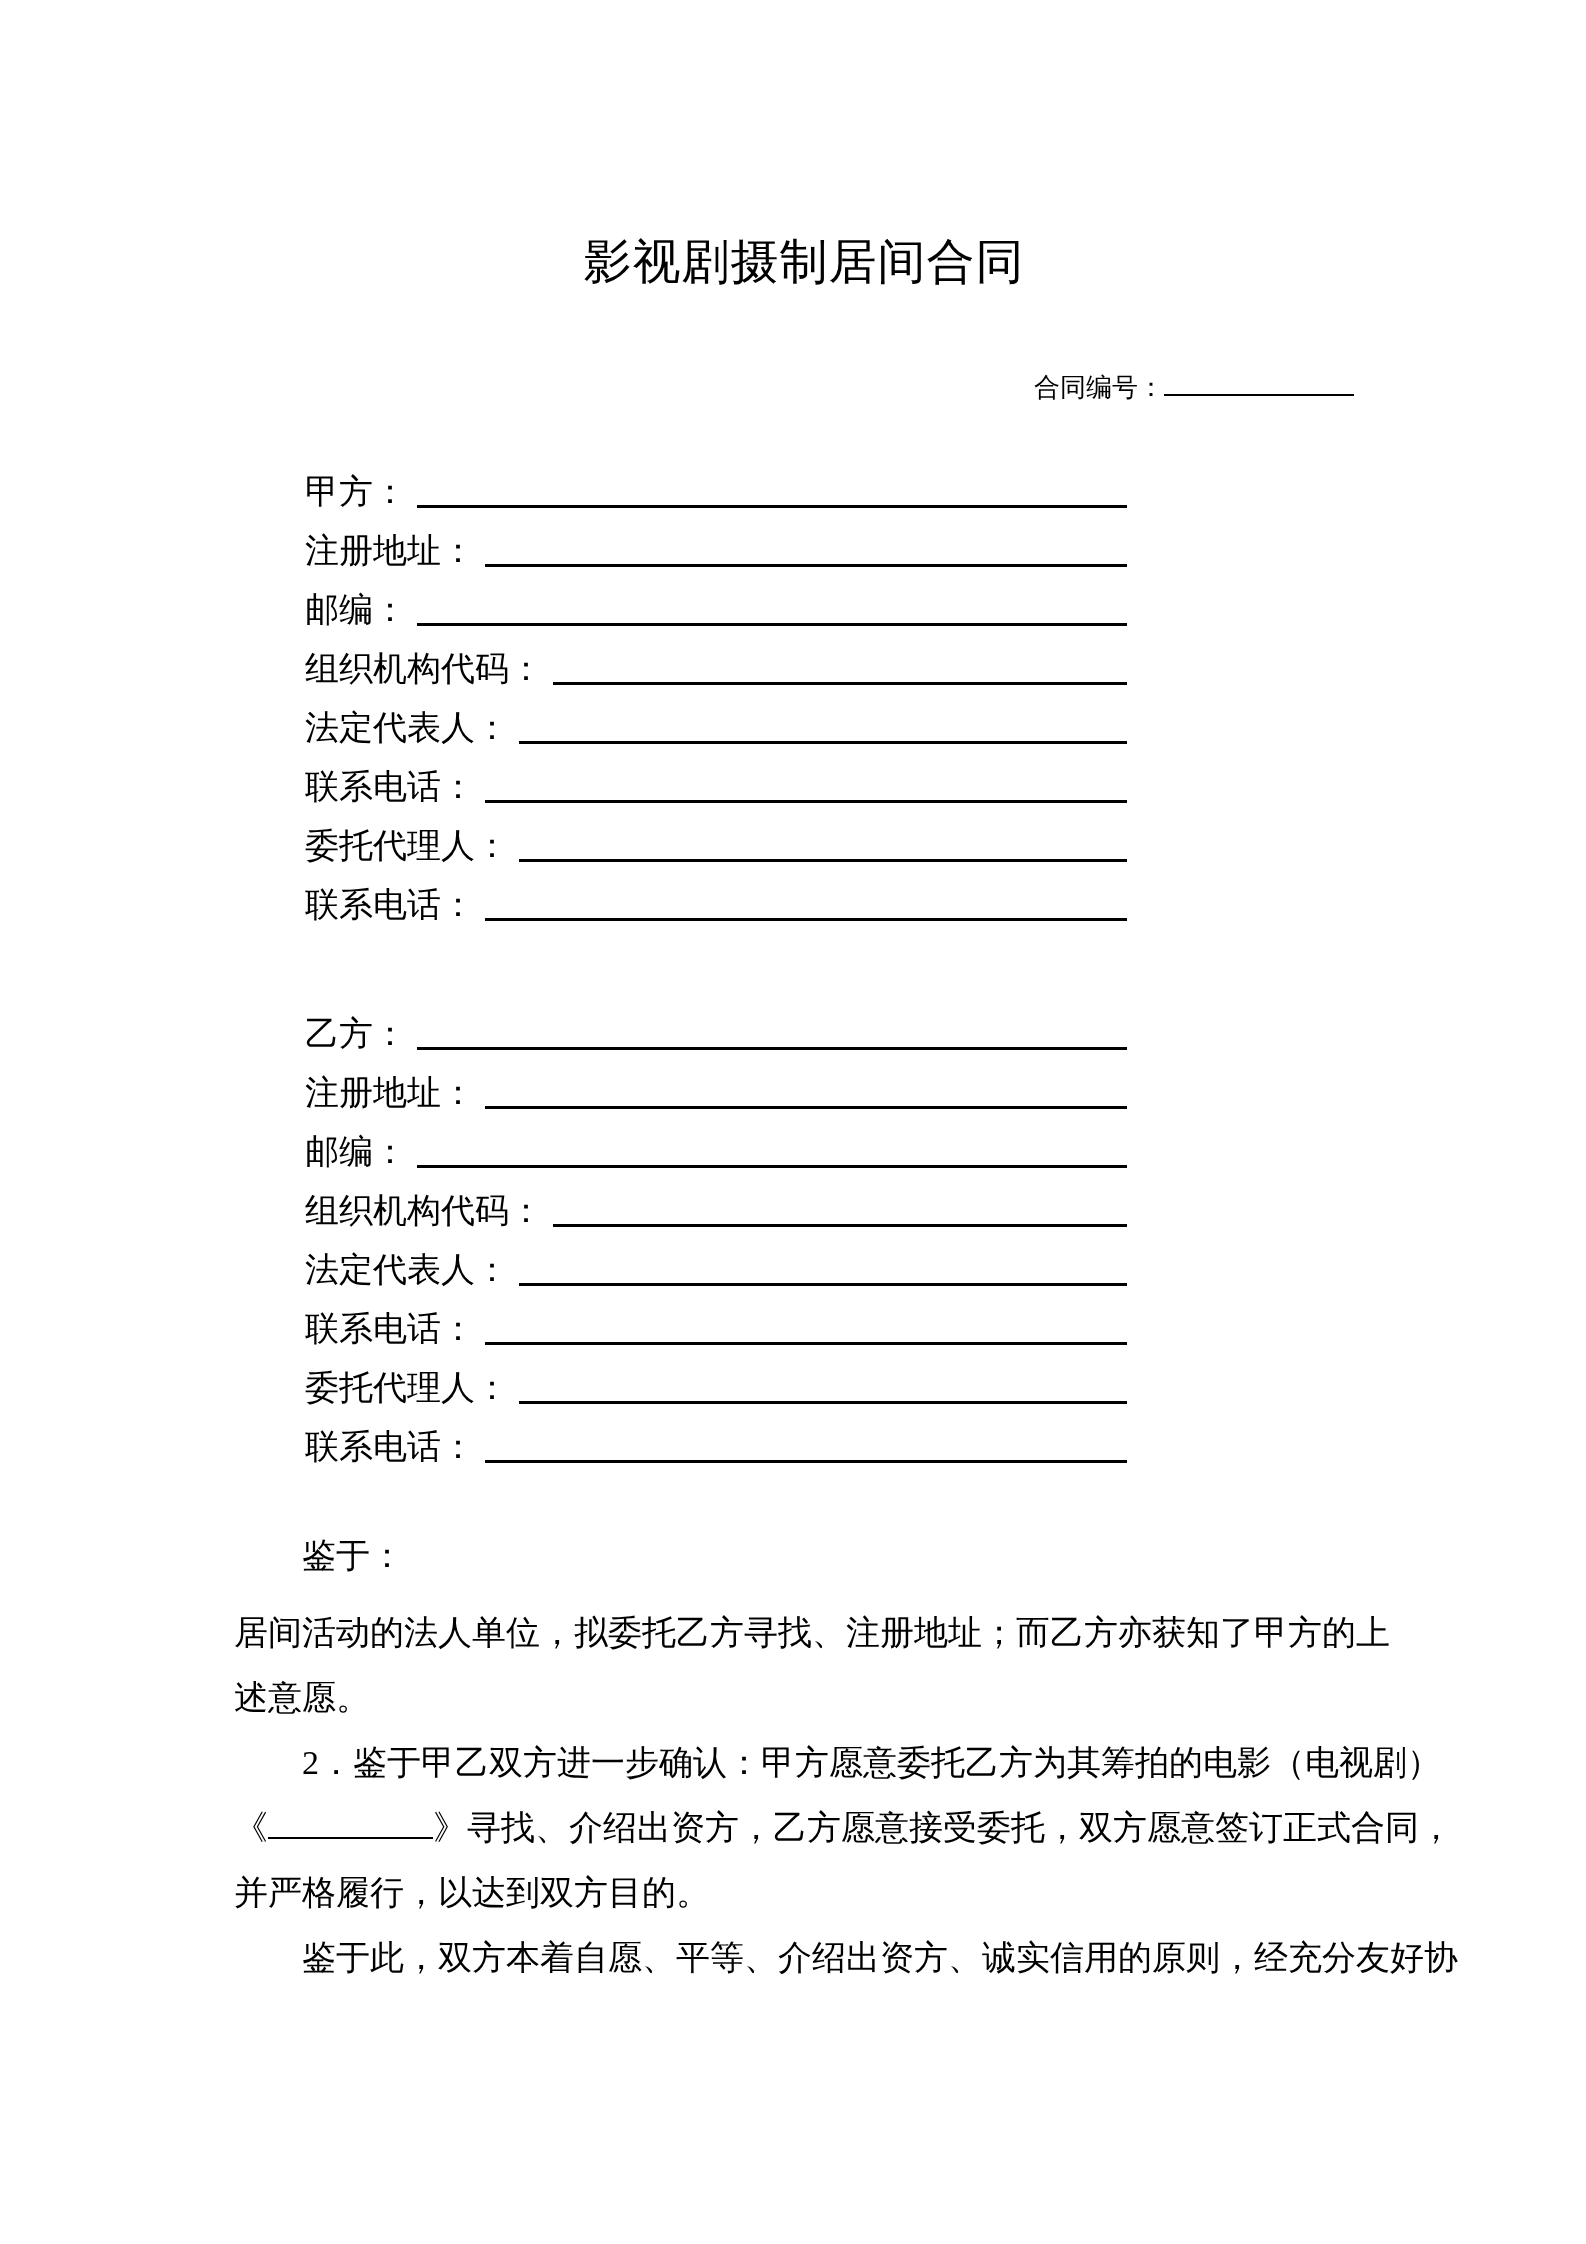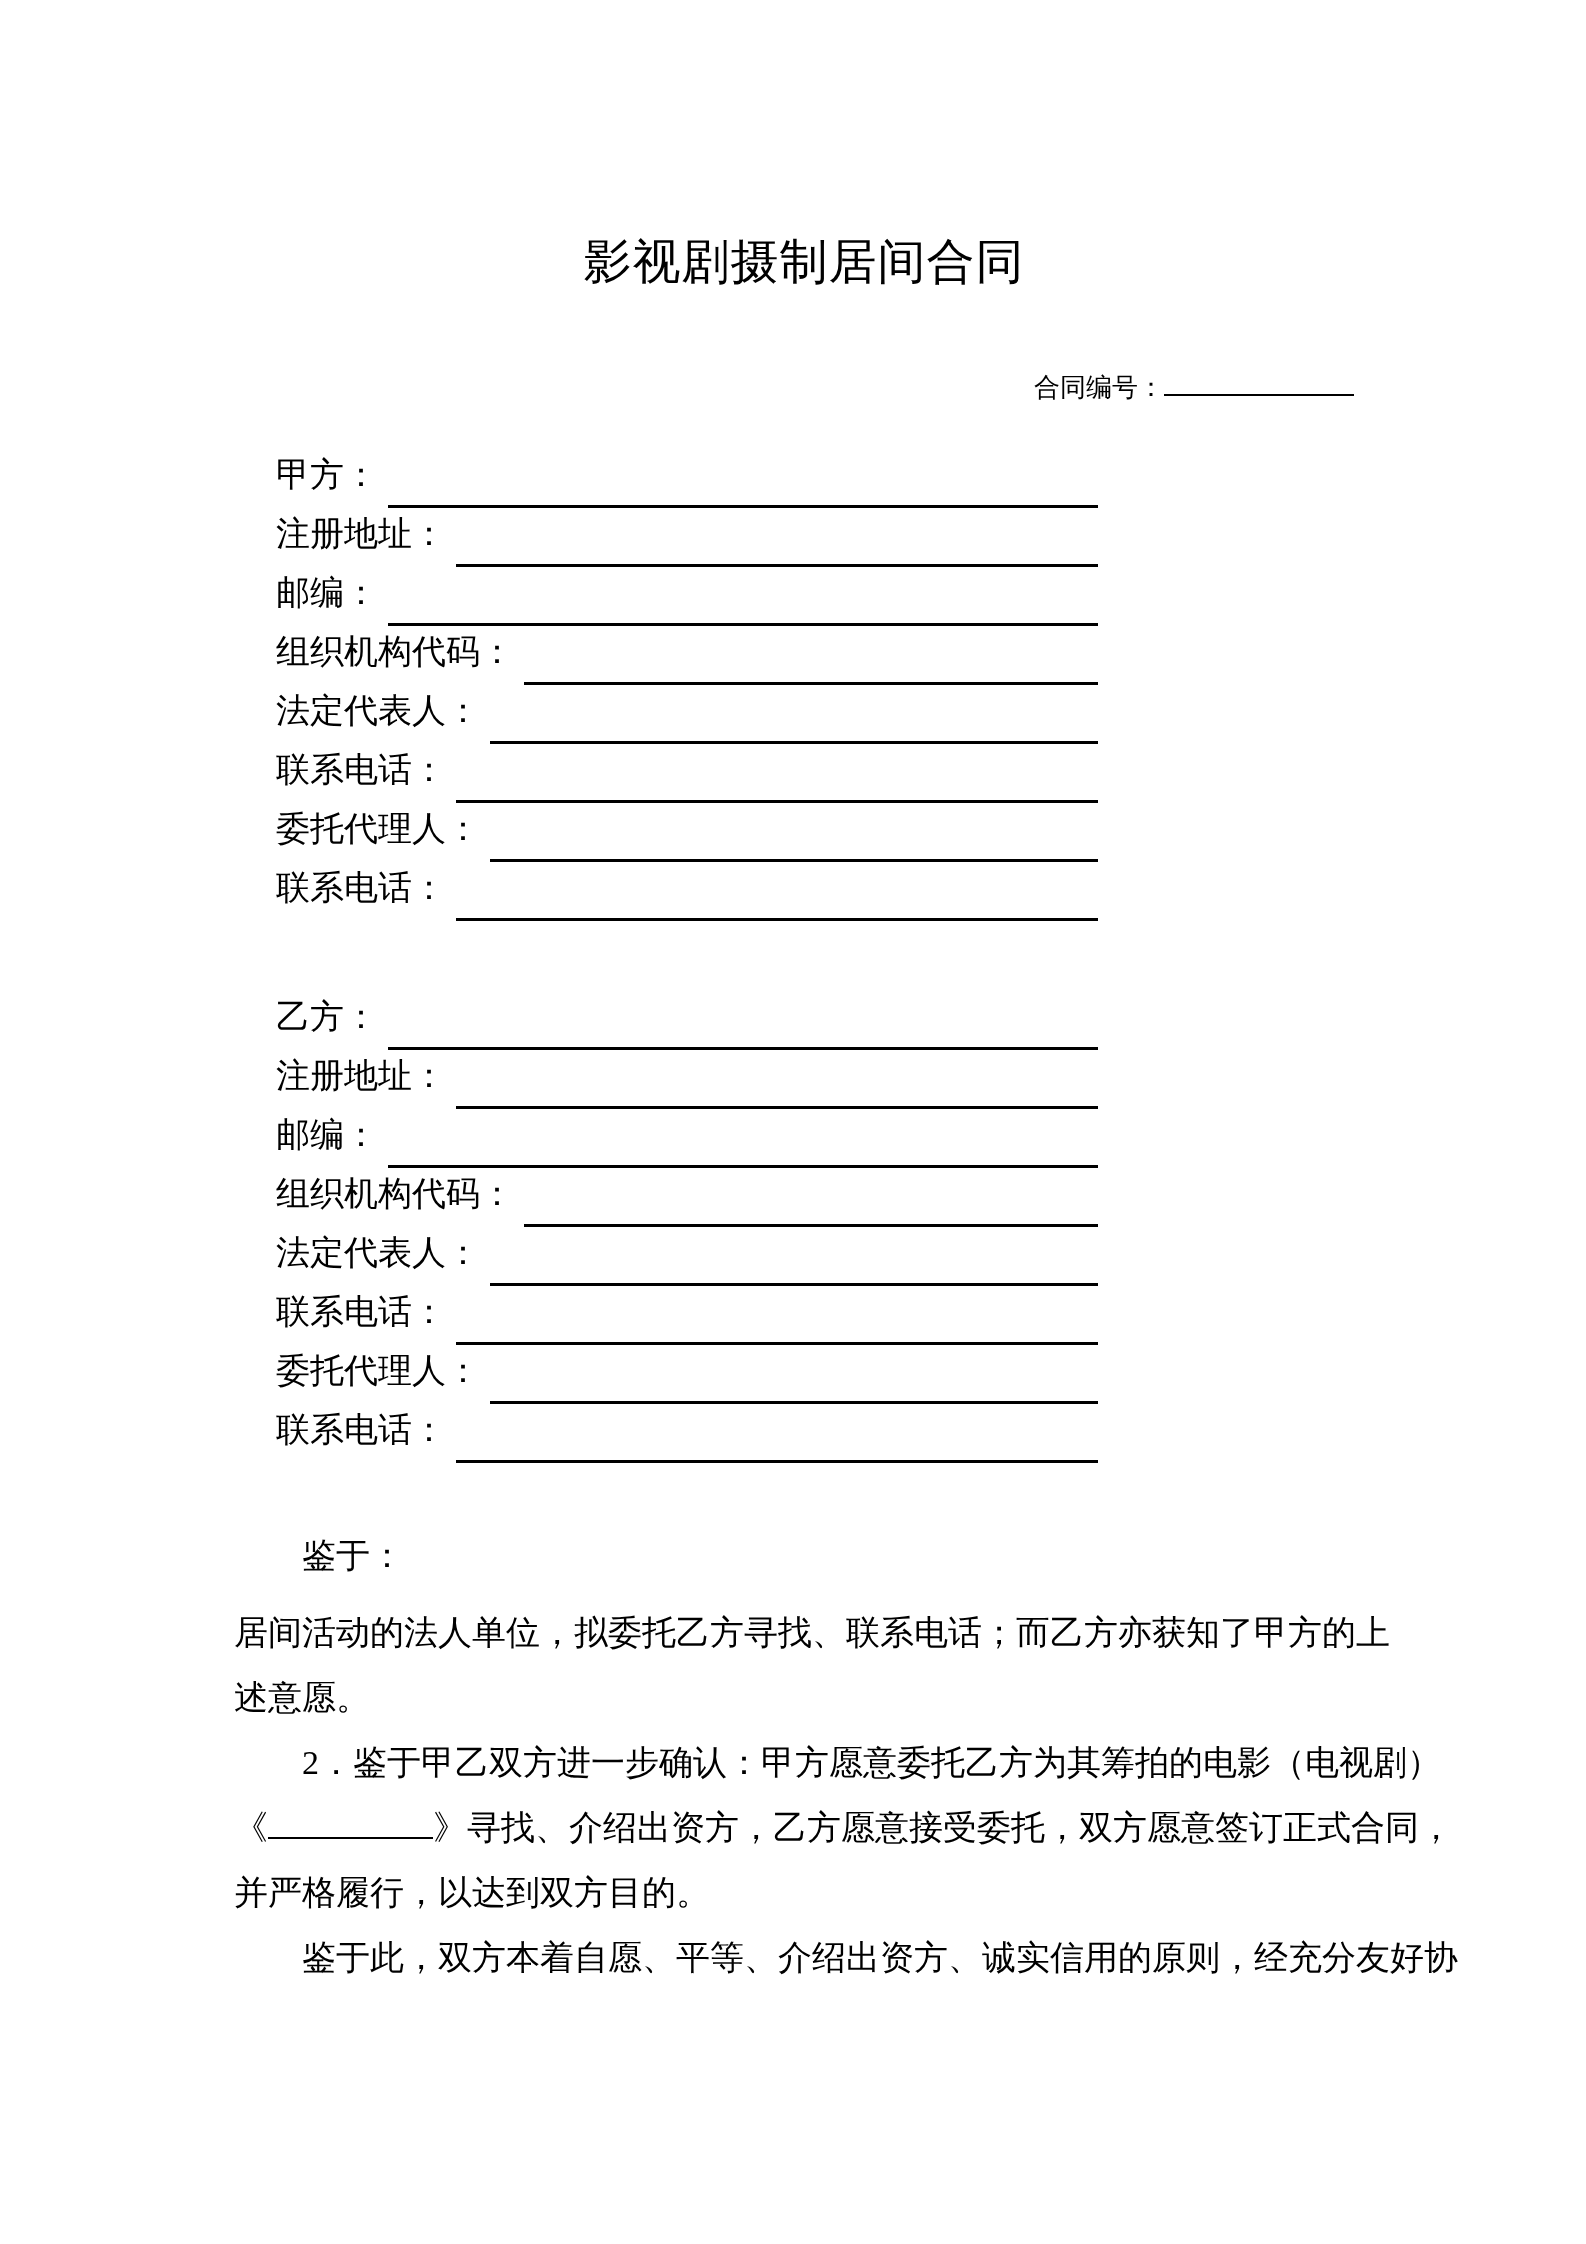--- a/index.html
+++ b/index.html
@@ -42,23 +42,24 @@
     width: 190px;
     border-bottom: 2px solid #000;
     height: 38px;
     vertical-align: baseline;
   }
   .party-block { }
   .party-a-block { margin-top: 42px; }
   .party-b-block { margin-top: 70px; font-family: Liberation Serif, serif; }
   .field-row {
     display: flex;
+    align-items: flex-end;
     height: 59px;
     width: 822px;      
-    margin-left: 42px;
+    margin-left: 71px;
   }
   .field-label {
     font-size: 34px;
     line-height: 1.25;
     white-space: nowrap;
     flex: 0 0 auto;
   }
   .field-blank {
     flex: 1 1 auto;
     border-bottom: 3px solid #000;
@@ -163,21 +164,21 @@
         <span class="field-blank"></span>
       </div>
       <div class="field-row">
         <span class="field-label">联系电话：</span>
         <span class="field-blank"></span>
       </div>
     </div>
 
     <div class="whereas-block">
       <div class="w-line indent whereas-heading">鉴于：</div>
-      <div class="w-line">居间活动的法人单位，拟委托乙方寻找、联系电话；而乙方亦获知了甲方的上</div>
+      <div class="w-line">居间活动的法人单位，拟委托乙方寻找、注册地址；而乙方亦获知了甲方的上</div>
       <div class="w-line">述意愿。</div>
       <div class="w-line indent">2．鉴于甲乙双方进一步确认：甲方愿意委托乙方为其筹拍的电影（电视剧）</div>
       <div class="w-line">
         <span>《</span><span class="inline-blank"></span><span>》寻找、介绍出资方，乙方愿意接受委托，双方愿意签订正式合同，</span>
       </div>
       <div class="w-line">并严格履行，以达到双方目的。</div>
       <div class="w-line indent">鉴于此，双方本着自愿、平等、介绍出资方、诚实信用的原则，经充分友好协</div>
     </div>
 
   </div>

